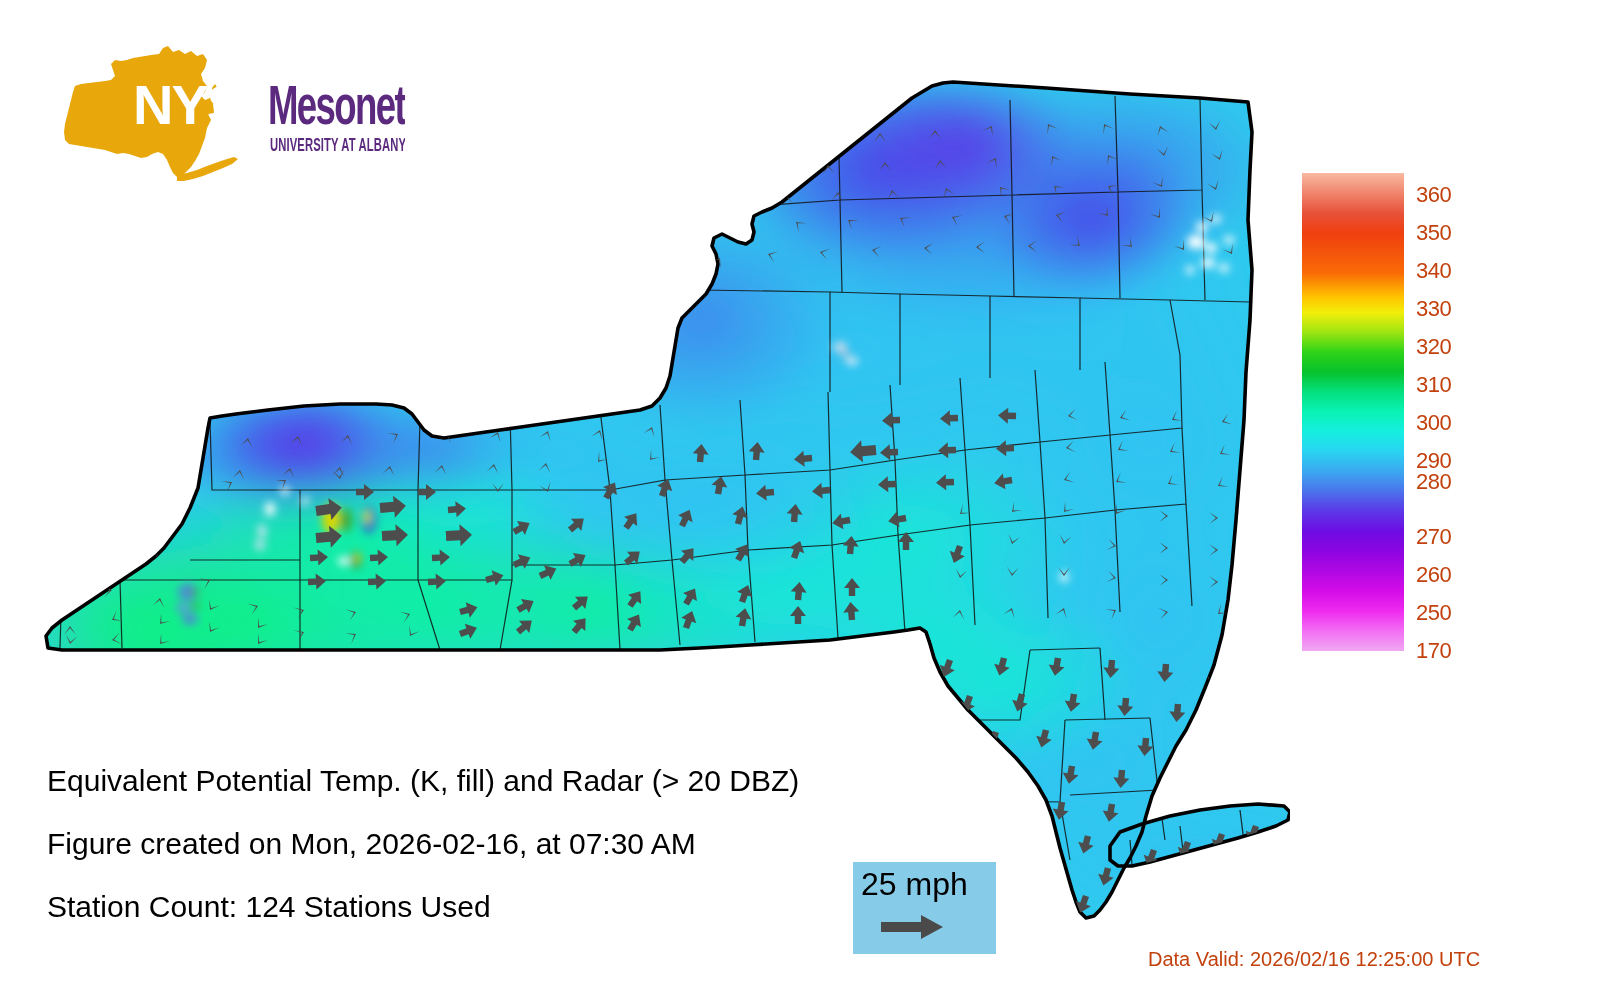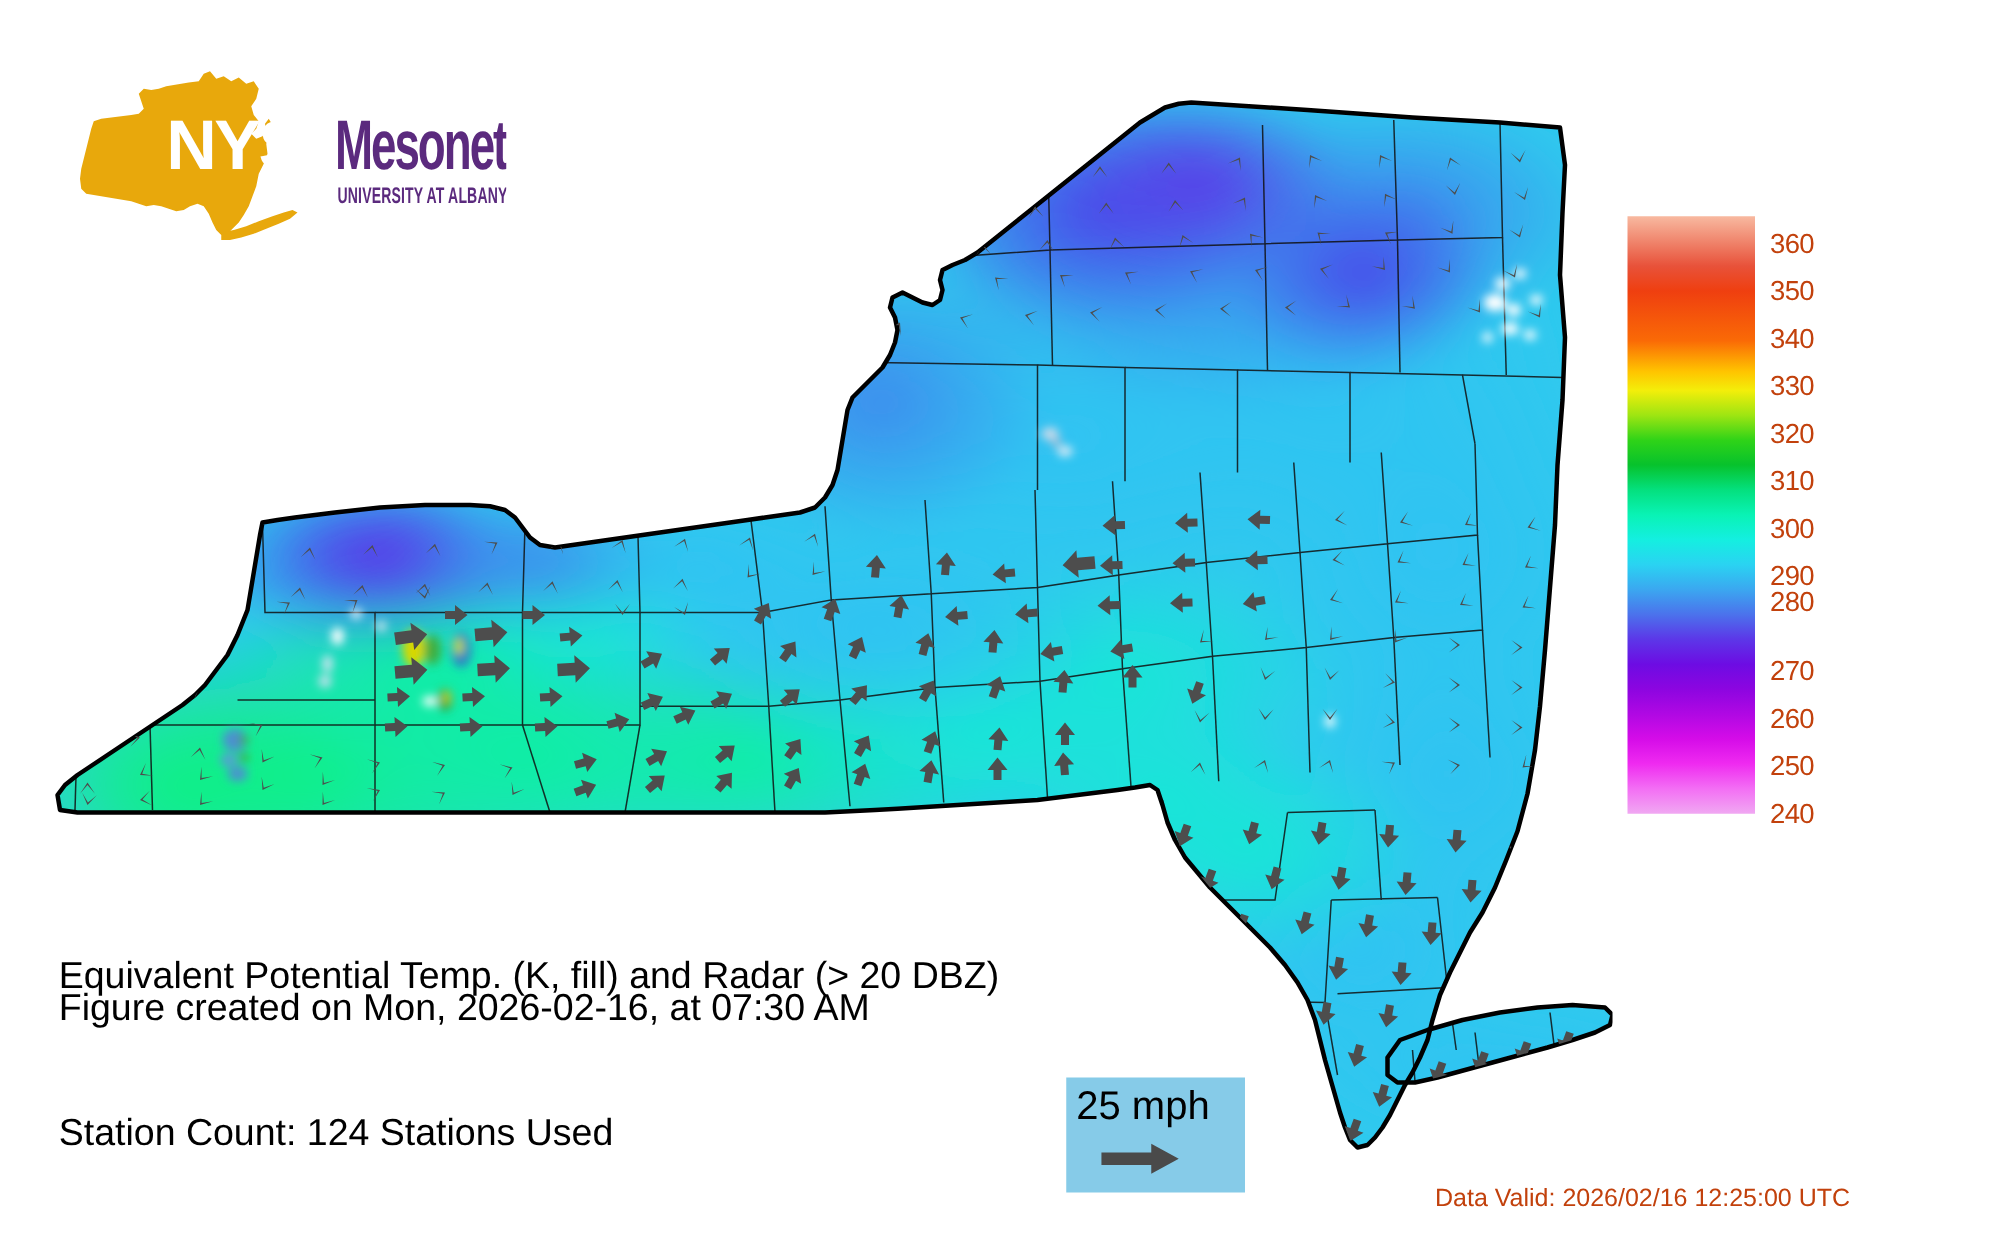--- a/index.html
+++ b/index.html
@@ -1,20 +1,20 @@
 <!DOCTYPE html>
 <html><head>
 <meta charset="utf-8">
 <style>
   html,body{margin:0;padding:0;background:#fff;}
   body{width:1600px;height:1000px;position:relative;overflow:hidden;
        font-family:"Liberation Sans","DejaVu Sans",sans-serif;color:#000;}
 
   
-  #logo{position:absolute;left:55px;top:45px;width:350px;height:165px;}
+  #logo{position:absolute;left:55px;top:34px;width:350px;height:165px;}
   #logo svg{display:block;}
 
   
   #map-area{position:absolute;left:0;top:20px;width:1290px;height:940px;}
   #map-svg{display:block;width:1290px;height:940px;}
 
   
   #colorbar-wrap{position:absolute;left:1302px;top:173px;width:290px;height:480px;}
   #cbar{position:absolute;left:0;top:0;width:102px;height:478px;
         background:linear-gradient(to bottom,
@@ -41,21 +41,21 @@
           #ef2af0 91.6%,
           #f36ef4 95.8%,
           #f0a8f2 100%);}
   .cb-label{position:absolute;left:114px;font-size:22px;line-height:30px;
             letter-spacing:-0.5px;color:#c2410c;}
 
   
   .caption{position:absolute;left:47px;font-size:30px;line-height:34px;
            color:#000;white-space:nowrap;margin-top:42px;}
   #cap-title{top:722px;}
-  #cap-created{top:748px;}
+  #cap-created{top:785px;}
   #cap-stations{top:848px;}
 
   
   #wind-legend{position:absolute;left:853px;top:862px;width:143px;height:92px;
                background:#86cbe8;}
   #wind-legend .wl-text{position:absolute;left:8px;top:4px;font-size:32px;
                         line-height:36px;color:#000;white-space:nowrap;}
   #wind-legend .wl-arrow{position:absolute;left:28px;top:52px;}
 
   
@@ -627,21 +627,21 @@
   <div class="cb-label" style="top:83px">340</div>
   <div class="cb-label" style="top:121px">330</div>
   <div class="cb-label" style="top:159px">320</div>
   <div class="cb-label" style="top:197px">310</div>
   <div class="cb-label" style="top:235px">300</div>
   <div class="cb-label" style="top:273px">290</div>
   <div class="cb-label" style="top:294px">280</div>
   <div class="cb-label" style="top:349px">270</div>
   <div class="cb-label" style="top:387px">260</div>
   <div class="cb-label" style="top:425px">250</div>
-  <div class="cb-label" style="top:463px">240</div>
+  <div class="cb-label" style="top:463px">170</div>
 </div>
 
 <div class="caption" id="cap-title">Equivalent Potential Temp. (K, fill) and Radar (&gt; 20 DBZ)</div>
 <div class="caption" id="cap-created">Figure created on Mon, 2026-02-16, at 07:30 AM</div>
 <div class="caption" id="cap-stations">Station Count: 124 Stations Used</div>
 
 <div id="wind-legend">
   <div class="wl-text">25 mph</div>
   <div class="wl-arrow">
     <svg width="64" height="26" viewBox="0 0 64 26">

